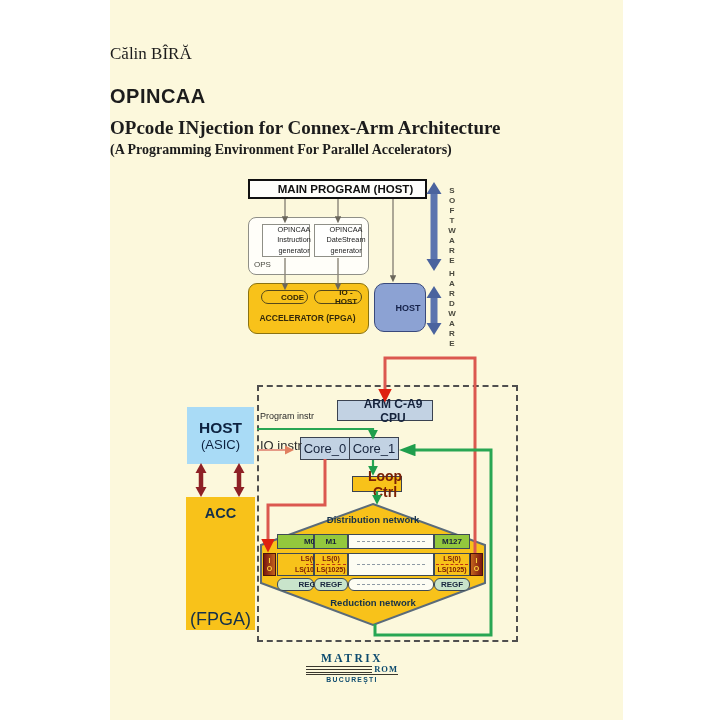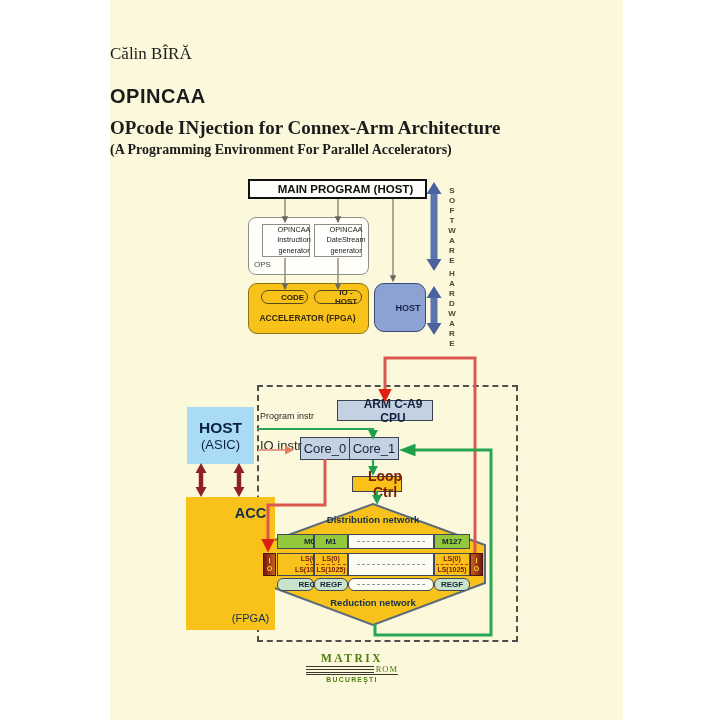--- a/index.html
+++ b/index.html
@@ -45,48 +45,48 @@
   .corecell{flex:1;display:flex;align-items:center;justify-content:center;}
   #core1{border-left:1.4px solid #3A4250;}
   #loopctrl{left:352px;top:476px;width:50px;height:16px;background:#F8C21A;border:1.5px solid #3A4250;
             font-size:14px;font-weight:700;color:#7A2005;}
   #programinstr{left:260px;top:411px;font-size:9px;color:#2b2b2b;}
   #ioinstr{left:260px;top:438px;font-size:13px;color:#2b2b2b;}
   #hostasic{left:187px;top:407px;width:67px;height:57px;background:#A9DBF6;color:#0D2240;
             display:flex;flex-direction:column;align-items:center;justify-content:center;}
   #hostasic .l1{font-size:15.5px;font-weight:800;}
   #hostasic .l2{font-size:13px;}
-  #accbox{left:186px;top:497px;width:69px;height:133px;background:#F8C21A;color:#14304A;text-align:center;padding-left:20px;}
+  #accbox{left:186px;top:497px;width:69px;height:133px;background:#F8C21A;color:#14304A;text-align:center;}
   #accbox .l1{position:absolute;top:8px;width:100%;font-size:14.5px;font-weight:600;}
-  #accbox .l2{position:absolute;bottom:6px;width:100%;font-size:11px;font-weight:500;}
+  #accbox .l2{position:absolute;bottom:0;width:100%;font-size:18px;font-weight:500;}
   .netlabel{left:288px;width:170px;text-align:center;font-size:9.5px;font-weight:600;color:#14304A;}
   #distlabel{top:514px;} #redlabel{top:597px;}
   .cell{box-sizing:border-box;border:1.5px solid #3E4A56;display:flex;align-items:center;justify-content:center;
         font-size:8px;font-weight:700;color:#16233C;}
   .mrow{top:534px;height:15px;background:#93C83D;}
   .lsrow{top:553px;height:23px;background:#F8C21A;flex-direction:column;font-size:7px;color:#7A1A05;}
   .lsrow span{display:block;line-height:10px;}
   .lsrow .sep{border-top:1px dashed #C03010;width:92%;height:0;}
   .regfrow{top:578px;height:13px;background:#C9E4CB;border-radius:6px;}
   .c0{left:277px;width:37px;padding-left:28px;} .c1{left:314px;width:34px;} .c2{left:434px;width:36px;}
   .conn{left:348px;width:86px;background:#FDFCF3;}
   .conn i{display:block;width:80%;height:0;border-top:1.5px dashed #8F9AA5;}
   .iobox{top:553px;width:13px;height:23px;box-sizing:border-box;border:1.2px solid #4A150B;
          display:flex;align-items:center;justify-content:center;text-align:center;
          font-size:7px;font-weight:700;color:#FFD23B;line-height:8px;}
   #ioleft{left:263px;background:linear-gradient(90deg,#7A1610,#C4641C);}
   #ioright{left:470px;background:linear-gradient(270deg,#7A1610,#C4641C);}
 
   
-  #publisher{left:306px;top:653px;width:92px;text-align:center;color:#4d7c0f;}
+  #publisher{left:306px;top:653px;width:92px;text-align:center;color:#0c4a6e;}
   #pubname{font-family:"Liberation Serif",serif;font-size:11.5px;font-weight:700;letter-spacing:2.5px;line-height:11px;}
   #pubrow{display:flex;align-items:center;margin-top:1px;}
   #publines{flex:1;height:7px;margin-right:2px;
             background:repeating-linear-gradient(#3A382E 0 1px,transparent 1px 3px);}
-  #pubrom{font-family:"Liberation Serif",serif;font-size:8.5px;font-weight:400;letter-spacing:1px;line-height:8px;}
+  #pubrom{font-family:"Liberation Serif",serif;font-size:8.5px;font-weight:700;letter-spacing:1px;line-height:8px;}
   #pubcity{margin-top:1px;border-top:1.4px solid #3A382E;font-size:6.8px;font-weight:700;letter-spacing:1.3px;padding-top:1px;}
 
   svg.layer{left:0;top:0;width:720px;height:720px;pointer-events:none;}
   #hexlayer{z-index:1;} .ui{z-index:2;} #linelayer{z-index:3;}
 </style>
 </head>
 <body>
 
 <div class="abs" id="cover"></div>
 

